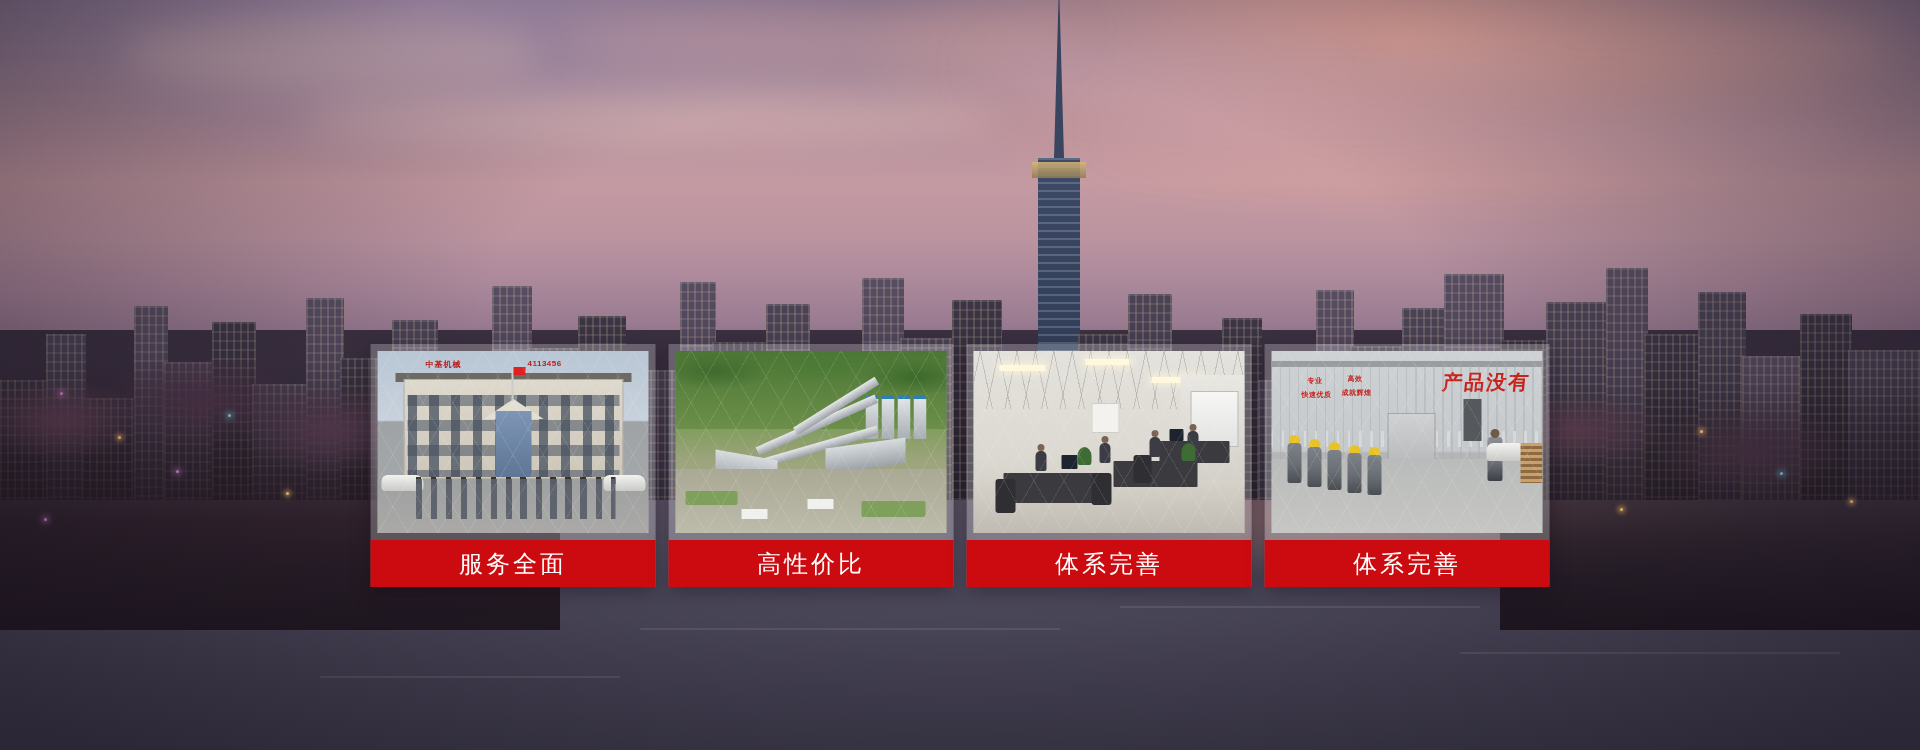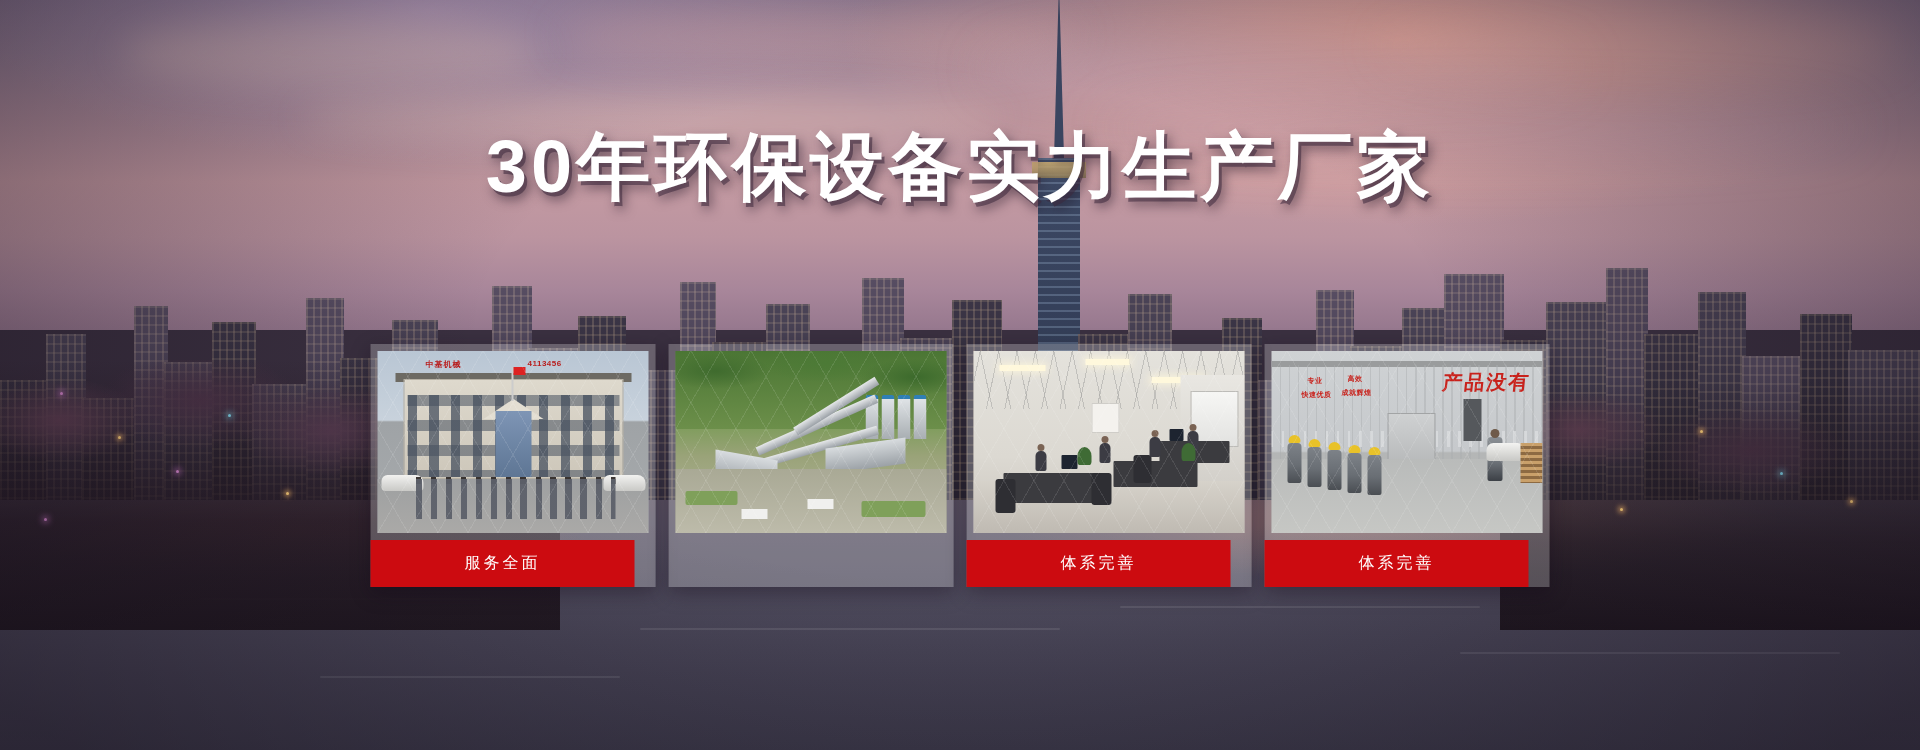--- a/index.html
+++ b/index.html
@@ -176,25 +176,25 @@
     position:absolute; inset:0;
     background-image:
       repeating-linear-gradient(60deg, rgba(255,255,255,.10) 0 1px, transparent 1px 26px),
       repeating-linear-gradient(-60deg, rgba(255,255,255,.10) 0 1px, transparent 1px 26px);
     pointer-events:none;
   }
   .card-label{
     height:47px;
     background:#cc0b10;
     color:#fff;
-    font-size:16px;
+    font-size:24px;
     letter-spacing:3px;
     display:flex; align-items:center; justify-content:center;
     margin:7px -7px 0 -7px;
-    width:264px;
+    width:285px;
   }
 
   
   .p1{ background:linear-gradient(180deg,#b9c6d4 0%,#c8d2dc 38%,#9fa3a6 39%,#a8abad 100%); }
   .p1 .b-body{
     position:absolute; left:26px; top:28px; width:220px; height:100px;
     background:linear-gradient(180deg,#ded9cd 0%,#cdc7ba 100%);
     border:1px solid #b6b0a3;
   }
   .p1 .b-roof{
@@ -481,21 +481,20 @@
   <div class="spark c" style="left:228px; top:414px;"></div>
   <div class="spark" style="left:286px; top:492px;"></div>
   <div class="spark p" style="left:44px;  top:518px;"></div>
   <div class="spark" style="left:1700px;top:430px;"></div>
   <div class="spark c" style="left:1780px;top:472px;"></div>
   <div class="spark" style="left:1850px;top:500px;"></div>
   <div class="spark" style="left:1620px;top:508px;"></div>
 
   <div class="vignette"></div>
 
-  <div class="headline">30年环保设备实力生产厂家</div>
 
 
   <div class="cards">
 
     <div class="card">
       <div class="card-photo p1">
         <div class="b-roof"></div>
         <div class="b-sign">中基机械</div>
         <div class="b-phone">4113456</div>
         <div class="b-body"></div>
@@ -526,20 +525,21 @@
         <div class="bldg" style="left:40px;  top:104px; width:62px; height:30px; transform:skewY(10deg);"></div>
         <div class="bldg" style="left:150px; top:92px;  width:80px; height:26px; transform:skewY(-8deg);"></div>
         <div class="bldg" style="left:96px;  top:132px; width:70px; height:24px; transform:skewY(8deg);"></div>
         <div class="yard"></div>
         <div class="green" style="left:10px;  top:140px; width:52px; height:14px;"></div>
         <div class="green" style="left:186px; top:150px; width:64px; height:16px;"></div>
         <div class="truck" style="left:66px;  top:158px;"></div>
         <div class="truck" style="left:132px; top:148px;"></div>
         <div class="net"></div>
       </div>
+      <div class="card-label">高性价比</div>
     </div>
 
     <div class="card">
       <div class="card-photo p3">
         <div class="ceil"></div>
         <div class="panel" style="left:26px;  top:14px; width:46px;"></div>
         <div class="panel" style="left:112px; top:8px;  width:44px;"></div>
         <div class="panel" style="left:178px; top:26px; width:52px;"></div>
         <div class="wallR"></div>
         <div class="window"></div>

